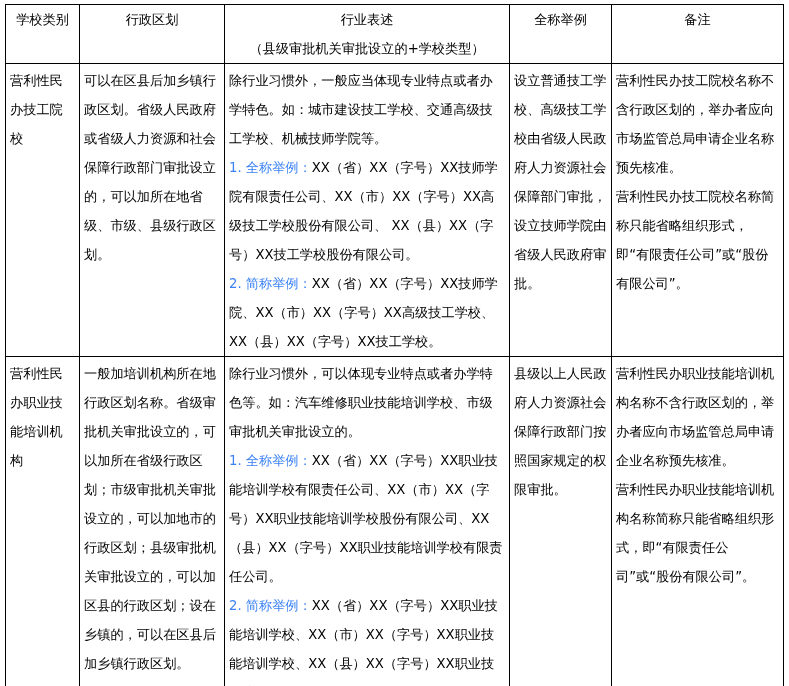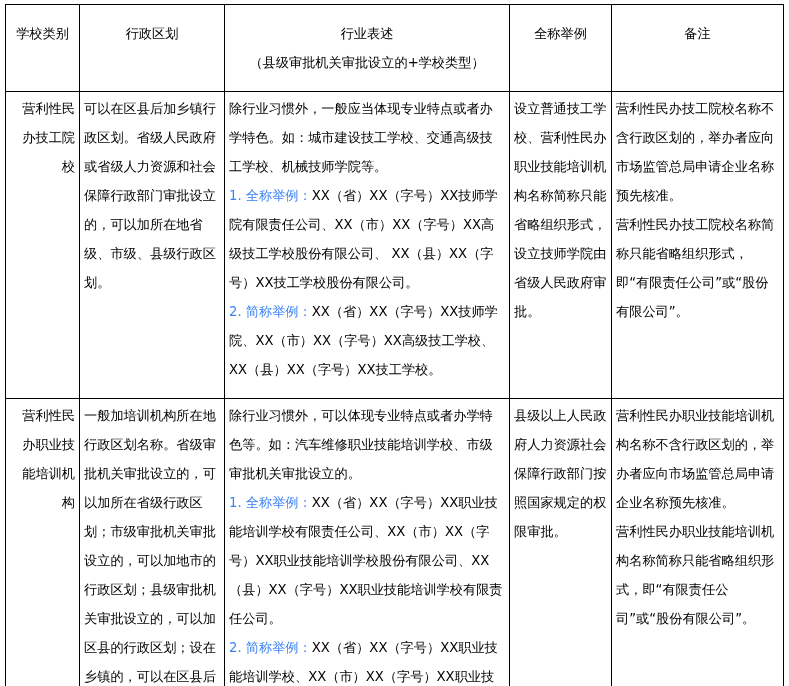--- a/index.html
+++ b/index.html
@@ -4,31 +4,31 @@
 <style>
   html, body { margin:0; padding:0; background:#ffffff; }
   body { width:789px; height:686px; overflow:hidden; font-family:"DejaVu Sans", "Liberation Sans", sans-serif; color:#000; }
   table.main {
     position:absolute; left:5px; top:4px;
     border-collapse:collapse; table-layout:fixed;
     width:778px;
     font-size:13.2px; line-height:29px;
   }
   table.main td, table.main th {
-    border:1px solid #000; vertical-align:top; padding:14px 4px;
+    border:1px solid #000; vertical-align:top; padding:0 4px;
     font-weight:normal;
   }
   col.c1 { width:74px; }
   col.c2 { width:145px; }
   col.c3 { width:285px; }
   col.c4 { width:102px; }
   col.c5 { width:172px; }
   th { text-align:center; height:58px; }
   th .sub { display:block; }
-  td.cat { text-align:right; padding:2px 2px; }
+  td.cat { text-align:left; padding:2px 2px; }
   td { padding-top:2px !important; }
   .row1 td { height:276px; }
   .row2 td { height:336px; }
   .ex-label { font-weight:normal; color:#3b82f6; }
   .para { display:block; }
 </style>
 </head>
 <body>
 
 <table class="main">
@@ -52,21 +52,21 @@
   </tr>
 
   <tr class="row1">
     <td class="cat">营利性民办技工院校</td>
     <td>可以在区县后加乡镇行政区划。省级人民政府或省级人力资源和社会保障行政部门审批设立的，可以加所在地省级、市级、县级行政区划。</td>
     <td>
       <span class="para">除行业习惯外，一般应当体现专业特点或者办学特色。如：城市建设技工学校、交通高级技工学校、机械技师学院等。</span>
       <span class="para"><span class="ex-label">1. 全称举例：</span><span>XX（省）XX（字号）XX技师学院有限责任公司、XX（市）XX（字号）XX高级技工学校股份有限公司、 XX（县）XX（字号）XX技工学校股份有限公司。</span></span>
       <span class="para"><span class="ex-label">2. 简称举例：</span><span>XX（省）XX（字号）XX技师学院、XX（市）XX（字号）XX高级技工学校、XX（县）XX（字号）XX技工学校。</span></span>
     </td>
-    <td>设立普通技工学校、营利性民办职业技能培训机构名称简称只能省略组织形式，设立技师学院由省级人民政府审批。</td>
+    <td>设立普通技工学校、高级技工学校由省级人民政府人力资源社会保障部门审批，设立技师学院由省级人民政府审批。</td>
     <td>
       <span class="para">营利性民办技工院校名称不含行政区划的，举办者应向市场监管总局申请企业名称预先核准。</span>
       <span class="para">营利性民办技工院校名称简称只能省略组织形式，即“有限责任公司”或“股份有限公司”。</span>
     </td>
   </tr>
 
   <tr class="row2">
     <td class="cat">营利性民办职业技能培训机构</td>
     <td>一般加培训机构所在地行政区划名称。省级审批机关审批设立的，可以加所在省级行政区划；市级审批机关审批设立的，可以加地市的行政区划；县级审批机关审批设立的，可以加区县的行政区划；设在乡镇的，可以在区县后加乡镇行政区划。</td>
     <td>

